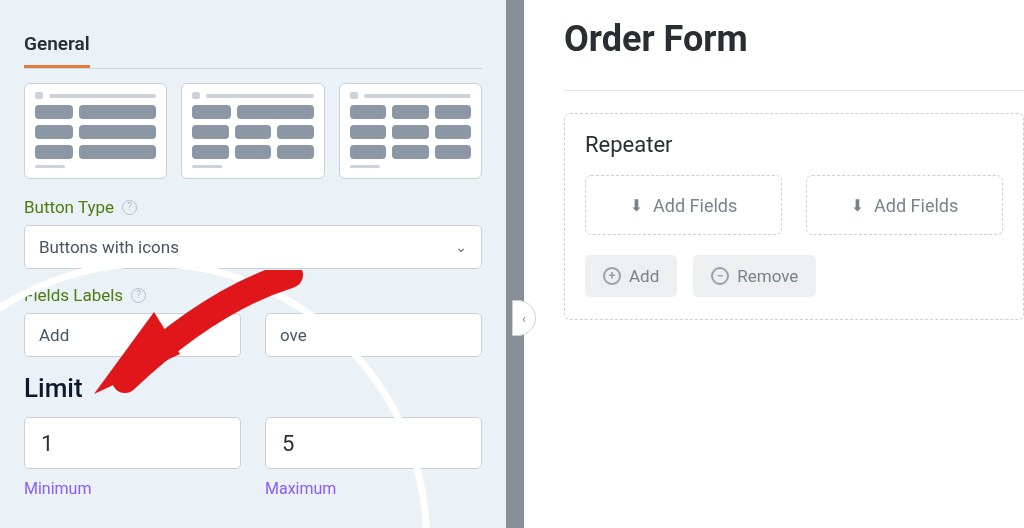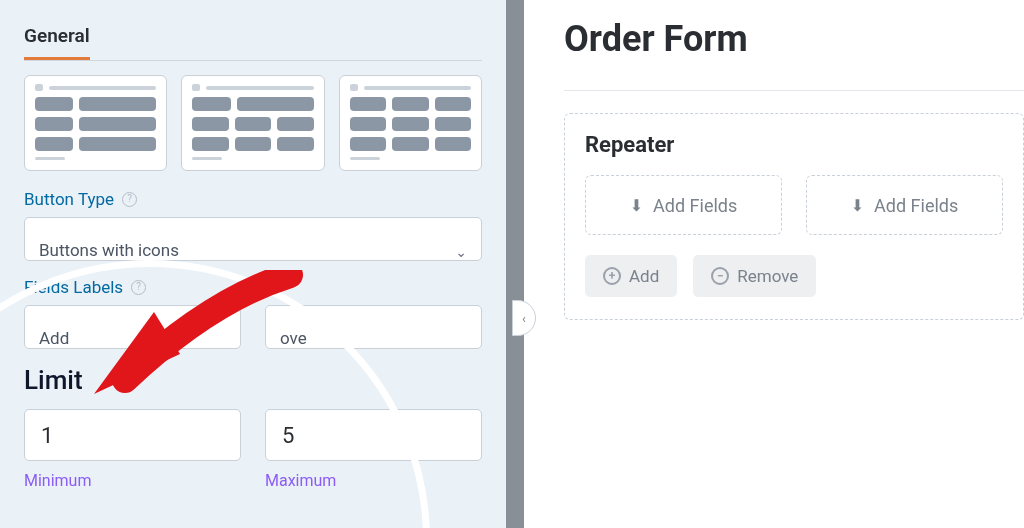--- a/index.html
+++ b/index.html
@@ -9,21 +9,21 @@
     width: 1024px;
     height: 528px;
     overflow: hidden;
     display: flex;
     position: relative;
   }
   .left-panel {
     width: 506px;
     height: 528px;
     background: #eaf1f7;
-    padding: 8px 24px 24px 24px;
+    padding: 16px 24px 24px 24px;
     position: relative;
   }
   .tabs {
     display: flex;
     gap: 32px;
     border-bottom: 1px solid #d0d7de;
     margin-bottom: 14px;
     padding-top: 10px;
   }
   .tab {
@@ -63,36 +63,36 @@
   .dot { width: 8px; height: 7px; background: #cbd2da; border-radius: 2px; }
   .bar-thin { flex: 1; height: 4px; background: #cbd2da; border-radius: 2px; }
   .lc-rows { display: flex; flex-direction: column; gap: 6px; }
   .lc-row { display: flex; gap: 6px; }
   .cell { background: #8c97a6; border-radius: 4px; height: 14px; }
   .w1 { flex: 1; } .w2 { flex: 2; }
   .lc-foot { width: 30px; height: 4px; background: #cbd2da; border-radius: 2px; }
 
   .field-group { margin-bottom: 16px; }
   .label-row { display: flex; align-items: center; gap: 8px; margin-bottom: 8px; }
-  .label-text { font-size: 17px; color: #0369a1; }
+  .label-text { font-size: 17px; color: #4d7c0f; }
   .help-icon {
     width: 15px; height: 15px; border: 1.5px solid #b6bdc7; color: #b6bdc7;
     border-radius: 50%; font-size: 10px; line-height: 12px; text-align: center;
   }
   .select, .text-input {
     width: 100%;
     height: 44px;
     background: #fff;
     border: 1px solid #c9d0d8;
     border-radius: 5px;
     padding: 0 14px;
     font-size: 17px;
     color: #4b5563;
     display: flex;
-    align-items: flex-end;
+    align-items: center;
     justify-content: space-between;
   }
   .chev { font-size: 14px; color: #6b7280; }
   .pair { display: flex; gap: 24px; }
   .pair > div { flex: 1; }
   .section-title {
     font-size: 26px;
     color: #0f172a;
     font-weight: 500;
     margin: 8px 0 14px 0;
@@ -145,21 +145,21 @@
     font-weight: 700;
     color: #2a2e33;
     margin-bottom: 30px;
   }
   .hr { height: 1px; background: #e3e6ea; margin-bottom: 22px; }
   .repeater-block {
     border: 1px dashed #c9d0d8;
     border-radius: 6px;
     padding: 18px 20px 22px 20px;
   }
-  .block-title { font-size: 22px; font-weight: 700; color: #2a2e33; margin-bottom: 18px; }
+  .block-title { font-size: 22px; font-weight: 400; color: #2a2e33; margin-bottom: 18px; }
   .slots { display: flex; gap: 24px; margin-bottom: 20px; }
   .slot {
     flex: 1;
     height: 60px;
     border: 1px dashed #c9d0d8;
     border-radius: 6px;
     display: flex;
     align-items: center;
     justify-content: center;
     gap: 10px;

